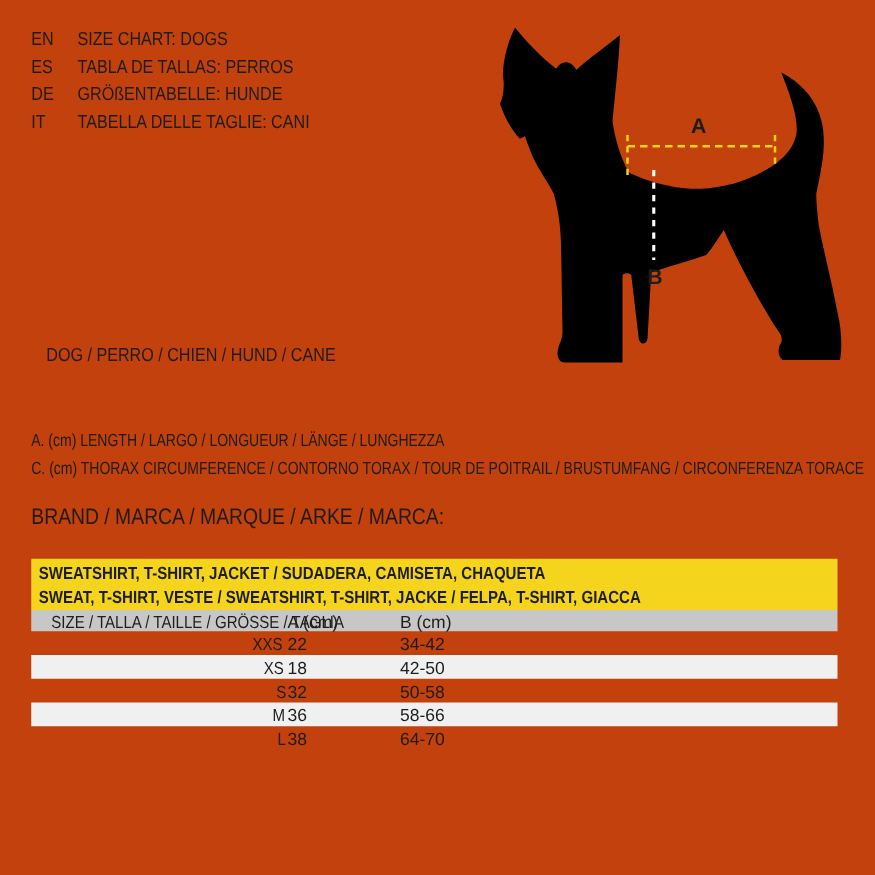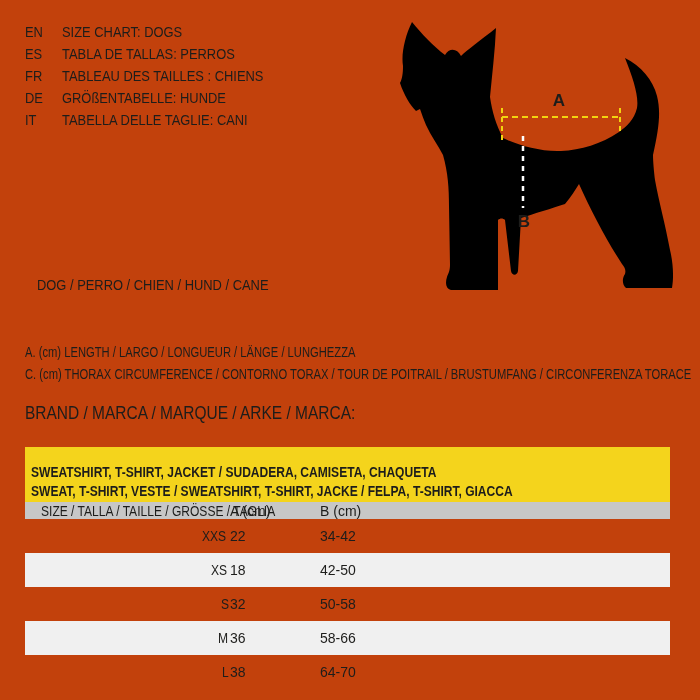--- a/index.html
+++ b/index.html
@@ -34,45 +34,41 @@
   .measure-line-b{fill:none;stroke:var(--dash-white);stroke-width:2.5;stroke-dasharray:5 5;}
   .measure-label{font-family:"Liberation Sans","DejaVu Sans",sans-serif;font-size:17px;font-weight:bold;fill:var(--ink);}
 
   
   .subject{position:absolute;left:37px;top:276px;font-size:15px;}
   .measures{position:absolute;left:25px;top:341px;font-size:14px;line-height:22px;}
   .brand{position:absolute;left:25px;top:403px;font-size:18px;}
 
   
   .size-table{position:absolute;left:25px;top:447px;width:645px;font-size:14px;}
-  .banner{background:var(--banner-yellow);padding:16px 6px 1px 6px;font-weight:bold;line-height:19px;font-size:14px;}
+  .banner{background:var(--banner-yellow);padding:2px 6px 1px 6px;font-weight:bold;line-height:19px;font-size:14px;}
   .thead{background:var(--header-gray);height:17px;}
   .grid-row{display:grid;grid-template-columns:205px 90px 70px 1fr;align-items:center;}
   .grid-row .c1{padding-left:16px;text-align:right;}
   .grid-row .c2,.grid-row .c3{}
-  .trow{height:34px;}
+  .trow{height:19px;}
   .trow.alt{background:var(--row-alt);}
 </style>
 </head>
 <body>
 
 <div class="page">
 
   <div class="langs">
     <div class="lang-row">
       <span class="lang-code"><span class="cx">EN</span></span>
       <span class="lang-label"><span class="cx">SIZE CHART: DOGS</span></span>
     </div>
     <div class="lang-row">
       <span class="lang-code"><span class="cx">ES</span></span>
       <span class="lang-label"><span class="cx">TABLA DE TALLAS: PERROS</span></span>
-    </div>
-    <div class="lang-row">
-      <span class="lang-code"><span class="cx">FR</span></span>
-      <span class="lang-label"><span class="cx">TABLEAU DES TAILLES : CHIENS</span></span>
     </div>
     <div class="lang-row">
       <span class="lang-code"><span class="cx">DE</span></span>
       <span class="lang-label"><span class="cx">GRÖßENTABELLE: HUNDE</span></span>
     </div>
     <div class="lang-row">
       <span class="lang-code"><span class="cx">IT</span></span>
       <span class="lang-label"><span class="cx">TABELLA DELLE TAGLIE: CANI</span></span>
     </div>
   </div>

